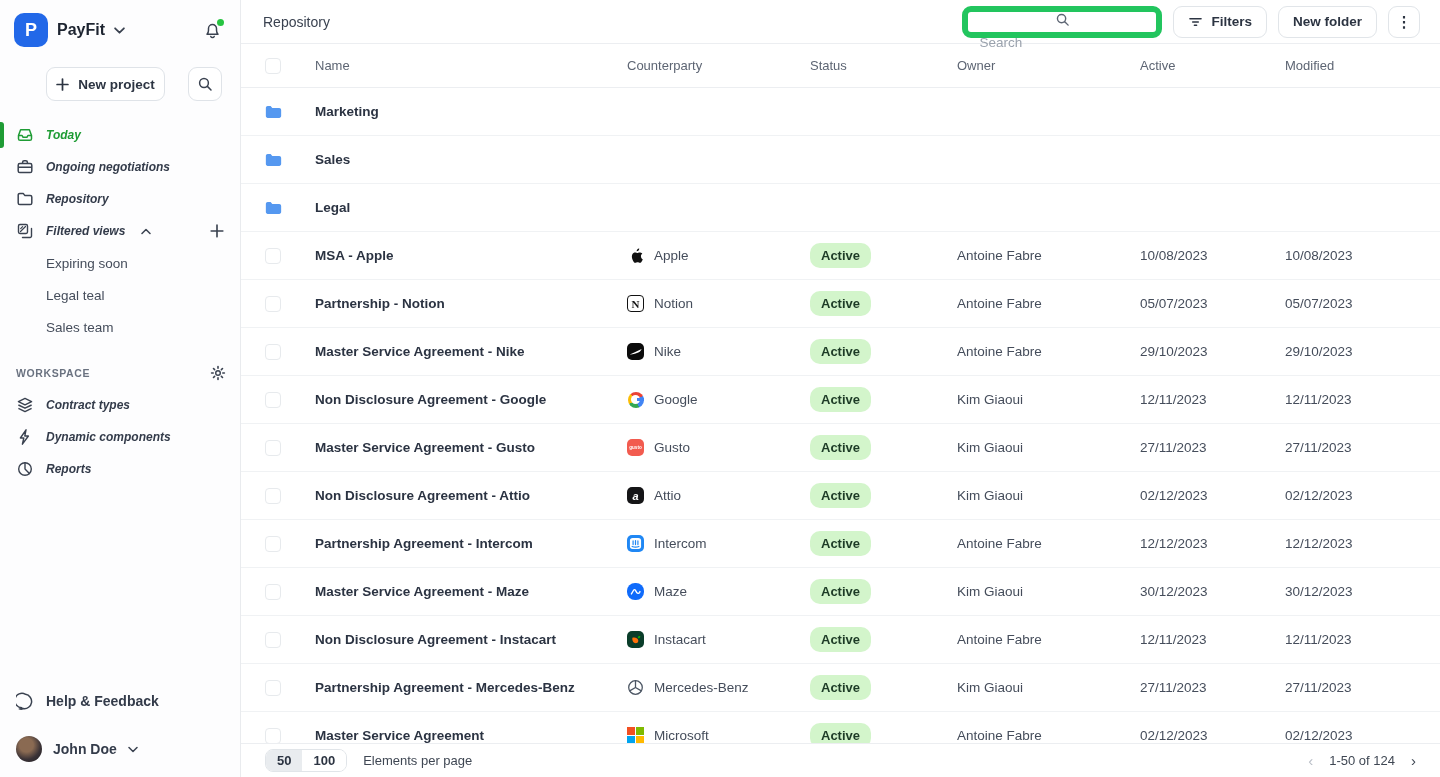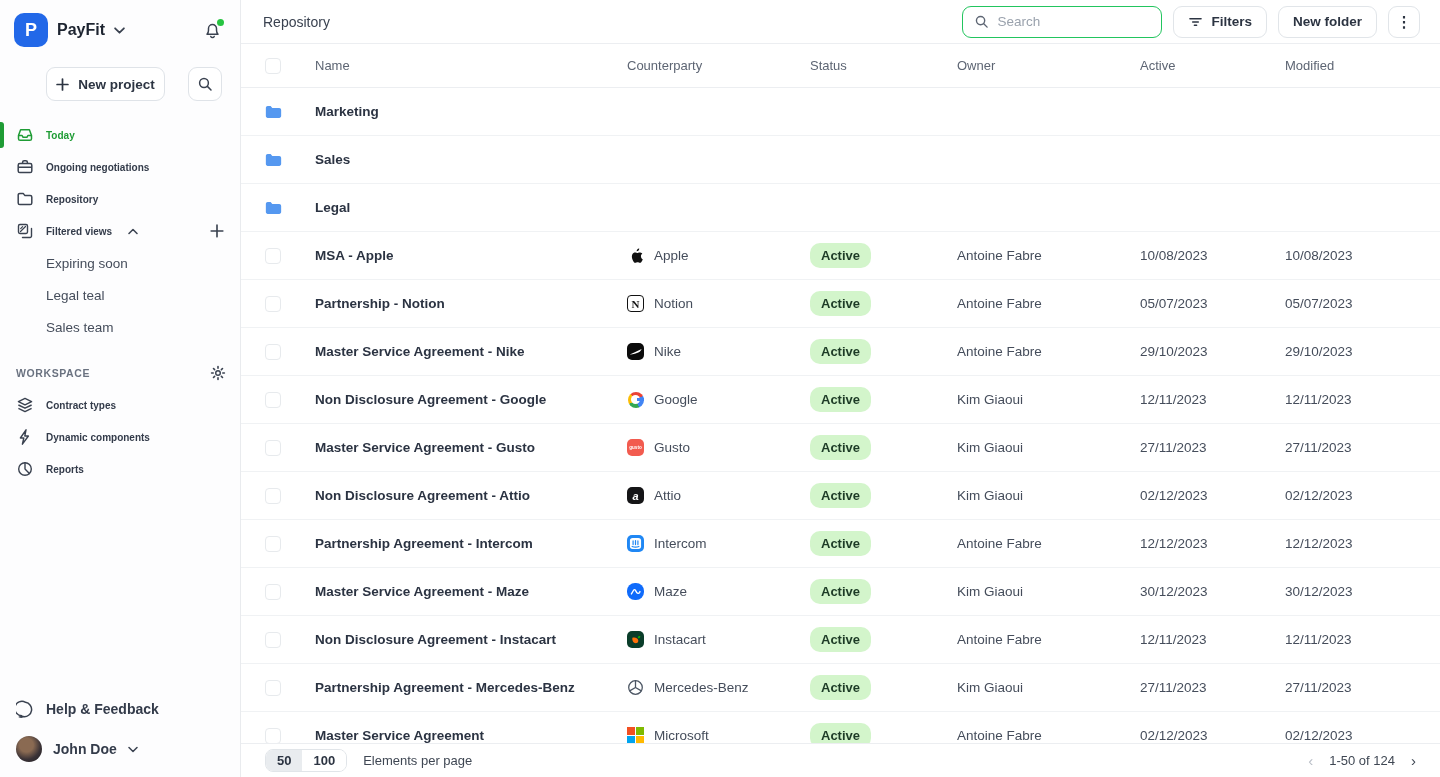--- a/index.html
+++ b/index.html
@@ -21,43 +21,43 @@
   .bell-dot { position:absolute; top:-2px; right:-2px; width:7px; height:7px;
     border-radius:50%; background:#27c441; }
   .actions-row { display:flex; gap:23px; padding:20px 18px 0 14px;margin-left:32px; }
   .new-project { flex:1; height:34px; border:1px solid #dfe3e8; border-radius:9px; background:#fff;
     display:flex; align-items:center; justify-content:center; gap:9px; font-size:13.5px;
     font-weight:600; color:#2c3442; cursor:pointer; }
   .search-btn { width:34px; height:34px; border:1px solid #dfe3e8; border-radius:9px; background:#fff;
     display:flex; align-items:center; justify-content:center; cursor:pointer; }
   .nav { margin-top:18px; }
   .nav-item { display:flex; align-items:center; gap:12px; height:32px; padding:0 16px 0 16px;
-    font-size:10px; font-weight:600; color:#333b4a; position:relative; cursor:pointer; }
+    font-size:12px; font-weight:600; color:#333b4a; position:relative; cursor:pointer;font-style:italic; }
   .nav-item.active { color:#1f9c35; }
   .active-bar { position:absolute; left:0; top:3px; bottom:3px; width:4px; background:#1f9c35;
     border-radius:0 3px 3px 0; }
   .nav-sub { display:flex; align-items:center; height:32px; padding-left:46px; font-size:13.5px;
     color:#454d5b; cursor:pointer; }
   .ml-auto { margin-left:auto; }
   .workspace-label { display:flex; align-items:center; justify-content:space-between;
     padding:22px 14px 8px 16px; }
   .workspace-text { font-size:10.5px; font-weight:700; letter-spacing:.6px; color:#6a7280; }
-  .sidebar-footer { margin-top:auto; padding:0 16px 12px; display:flex; flex-direction:column; gap:8px; }
+  .sidebar-footer { margin-top:auto; padding:0 16px 12px; display:flex; flex-direction:column; gap:16px; }
   .footer-item { display:flex; align-items:center; gap:11px; height:32px; font-size:14px;
     font-weight:600; color:#333b4a; cursor:pointer; }
   .avatar { width:26px; height:26px; border-radius:50%;
     background:radial-gradient(circle at 40% 35%, #8a6a52 0 30%, #3a3236 62%, #1f1d22 100%); }
 
   
   .main { flex:1; min-width:0; height:100%; position:relative; display:flex; flex-direction:column; background:#fff; }
   .topbar { height:44px; min-height:44px; border-bottom:1px solid #eceef1; display:flex;
     align-items:center; padding:0 20px 0 22px; gap:11px; }
   .topbar-title { font-size:14px; color:#3a4250; margin-right:auto; }
-  .search-input { width:200px; height:32px; border:1px solid #22c55e; border-radius:9px;
-    display:flex; align-items:center; gap:8px; padding:0 11px; background:#fff; }
+  .search-input { width:200px; height:32px; border:6px solid #22c55e; border-radius:9px;
+    display:flex; align-items:center; gap:8px; padding:0 11px; background:#fff;flex-direction:column; }
   .search-input input { border:none; outline:none; width:100%; font-size:13.5px;
     font-family:"Liberation Sans",sans-serif; color:#3a4250; background:transparent; }
   .search-input input::placeholder { color:#9aa2ad; }
   .btn { height:32px; border:1px solid #e1e5e9; border-radius:9px; background:#fff; display:flex;
     align-items:center; gap:8px; padding:10px 14px; font-size:13.5px; font-weight:600; color:#2c3442; cursor:pointer; }
   .kebab-btn { width:32px; padding:0; justify-content:center; }
   .kebab-dots { font-size:15px; font-weight:700; color:#2c3442; letter-spacing:0; line-height:1; }
 
   .grid-cols { display:grid; grid-template-columns:26px minmax(0,1fr) 183px 147px 183px 145px 135px;
     align-items:center; padding:0 20px 0 24px; }

